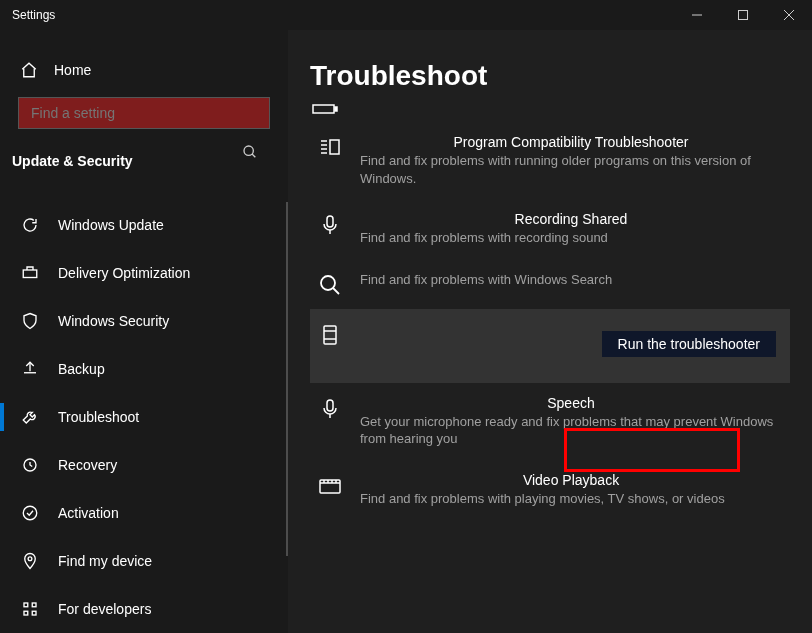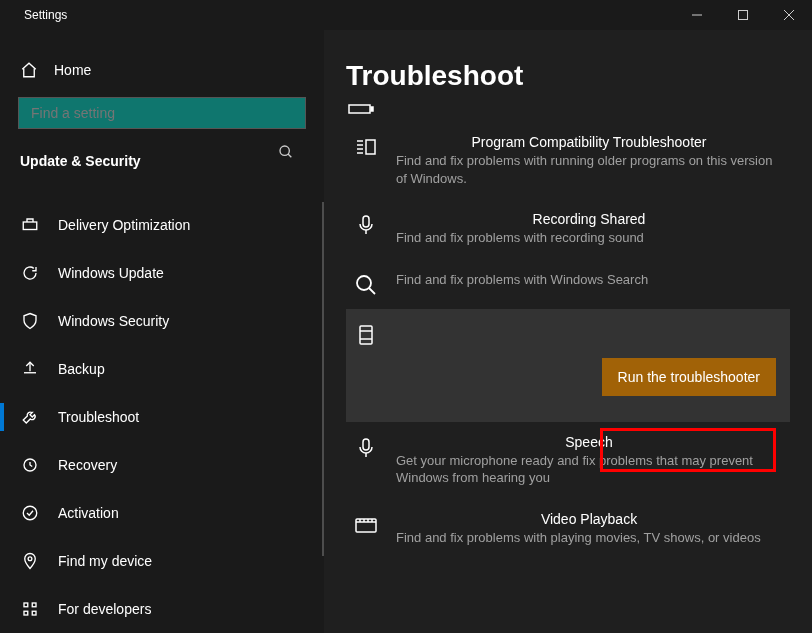--- a/index.html
+++ b/index.html
@@ -16,21 +16,21 @@
       color: #fff;
       overflow: hidden;
       display: flex;
       flex-direction: column;
     }
     .titlebar {
       height: 30px;
       background: #1a1a1a;
       display: flex;
       align-items: center;
-      padding-left: 24px;
+      padding-left: 12px;
       flex-shrink: 0;
     }
     .titlebar-title {
       font-size: 12px;
       color: #fff;
     }
     .titlebar-controls {
       margin-left: auto;
       display: flex;
     }
@@ -42,21 +42,21 @@
       justify-content: center;
       color: #ccc;
     }
     .main-area {
       flex: 1;
       display: flex;
       background: #1a1a1a;
       overflow: hidden;
     }
     .sidebar {
-      width: 324px;
+      width: 288px;
       flex-shrink: 0;
       background: #1a1a1a;
       display: flex;
       flex-direction: column;
       position: relative;
     }
     .sidebar-scroll-indicator {
       position: absolute;
       right: 0;
       top: 172px;
@@ -82,37 +82,37 @@
     .home-row span.label {
       font-size: 14px;
     }
     .search-wrap {
       padding: 0 18px;
       margin-top: 14px;
     }
     .search-input {
       width: 100%;
       height: 32px;
-      background: #0f766e;
+      background: #7f1d1d;
       border: 1px solid #555;
       color: #ccc;
       font-size: 14px;
       padding: 0 34px 0 12px;
       outline: none;
     }
     .search-icon-pos {
       position: absolute;
       right: 30px;
       top: 114px;
       pointer-events: none;
     }
     .section-heading {
       font-size: 14px;
       font-weight: 600;
-      padding-left: 20px;
+      padding-left: 12px;
       margin-top: 24px;
       margin-bottom: 14px;
     }
     .nav-items {
       margin-top: 18px;
     }
     .nav-item {
       display: flex;
       align-items: center;
       height: 48px;
@@ -191,27 +191,26 @@
     }
     .troubleshooter-item.selected {
       background: #333333;
     }
     .run-row {
       display: flex;
       justify-content: flex-end;
       padding: 10px 6px 14px 6px;
     }
     .run-btn {
-      background: #a16207;
+      background: #0f172a;
       border: none;
       color: #fff;
       font-size: 14px;
-      padding: 11px 16px;
+      padding: 5px 16px;
       cursor: pointer;
-      margin-top: 27px;
     }
     .highlight-box {
       position: absolute;
       border: 3px solid #ff0000;
       pointer-events: none;
     }
     svg { display: block; }
   </style>
 </head>
 <body>
@@ -260,34 +259,34 @@
           <line x1="20" y1="20" x2="15" y2="15"></line>
         </svg>
     </span>
 
     <div class="section-heading">Update &amp; Security</div>
 
     <div class="nav-items">
       <div class="nav-item">
         <span class="icon">
           <svg width="18" height="18" viewBox="0 0 24 24" fill="none" stroke="#fff" stroke-width="1.8">
+              <path d="M20 12a8 8 0 1 1-3-6.2"></path>
+              <polyline points="20 4 20 9 15 9"></polyline>
+            </svg>
+        </span>
+        <span class="label">Windows Update</span>
+      </div>
+      <div class="nav-item">
+        <span class="icon">
+          <svg width="18" height="18" viewBox="0 0 24 24" fill="none" stroke="#fff" stroke-width="1.8">
               <rect x="3" y="8" width="18" height="10"></rect>
               <path d="M8 8 V4 H16 V8"></path>
             </svg>
         </span>
         <span class="label">Delivery Optimization</span>
-      </div>
-      <div class="nav-item">
-        <span class="icon">
-          <svg width="18" height="18" viewBox="0 0 24 24" fill="none" stroke="#fff" stroke-width="1.8">
-              <path d="M20 12a8 8 0 1 1-3-6.2"></path>
-              <polyline points="20 4 20 9 15 9"></polyline>
-            </svg>
-        </span>
-        <span class="label">Windows Update</span>
       </div>
       <div class="nav-item">
         <span class="icon">
           <svg width="18" height="18" viewBox="0 0 24 24" fill="none" stroke="#fff" stroke-width="1.8">
               <path d="M12 2 L20 5 V11 C20 17 12 22 12 22 C12 22 4 17 4 11 V5 Z"></path>
             </svg>
         </span>
         <span class="label">Windows Security</span>
       </div>
       <div class="nav-item">

